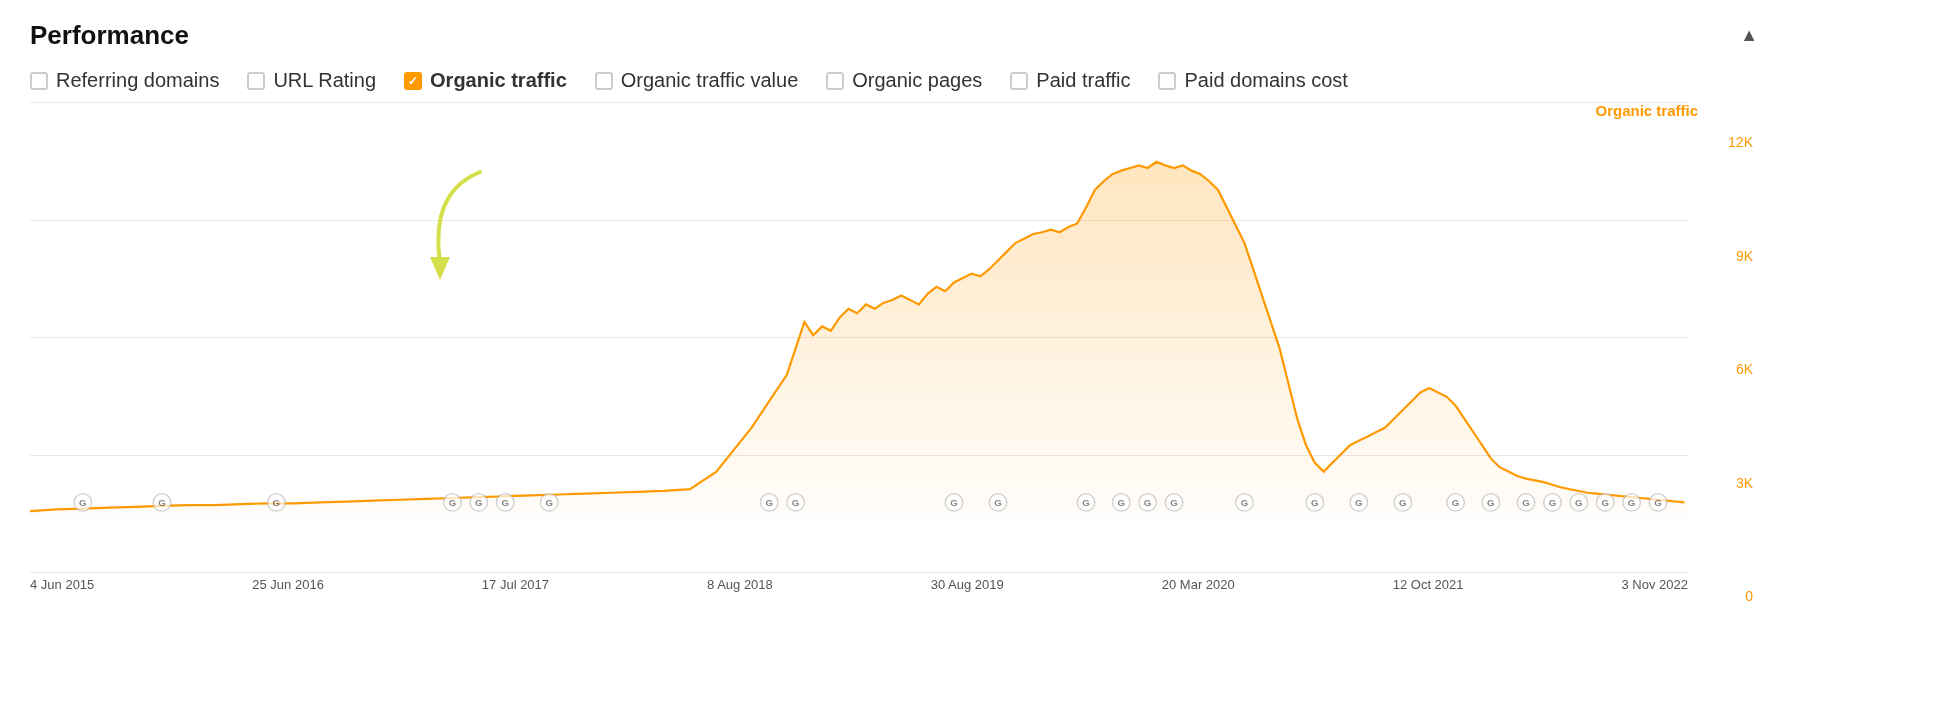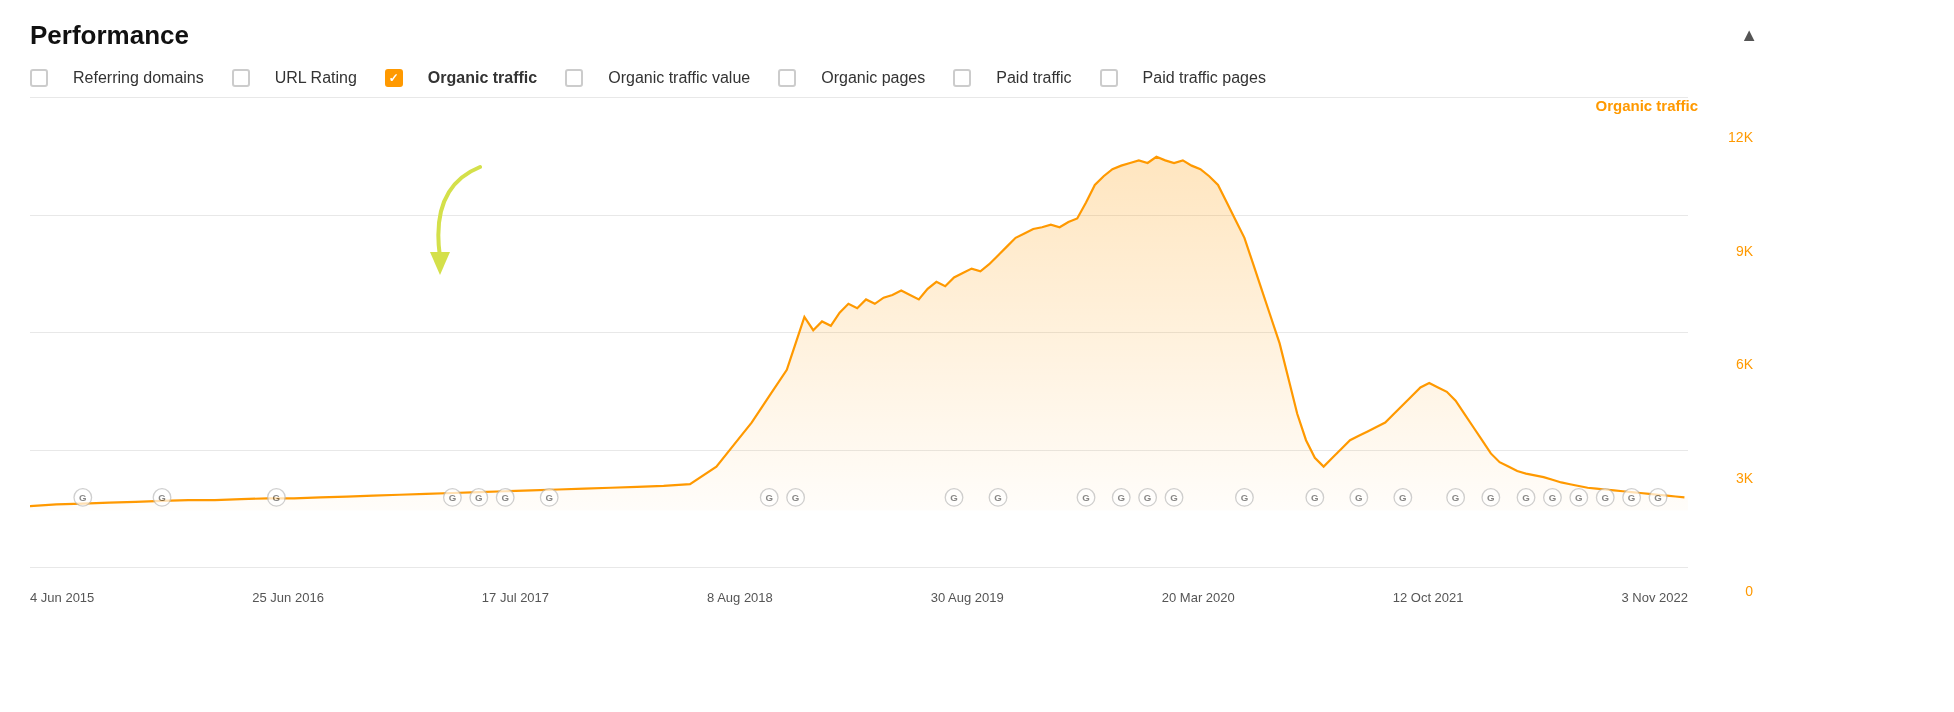--- a/index.html
+++ b/index.html
@@ -2,34 +2,34 @@
 <html><head>
   <meta charset="utf-8">
   <style>
     * { box-sizing: border-box; margin: 0; padding: 0; }
     body { font-family: -apple-system, BlinkMacSystemFont, 'Segoe UI', Arial, sans-serif; background: #fff; color: #222; }
     .container { width: 1788px; min-height: 712px; padding: 20px 30px 8px 30px; position: relative; }
     .header-row { display: flex; align-items: center; justify-content: space-between; margin-bottom: 18px; }
     .title { font-size: 26px; font-weight: 700; color: #111; }
     .collapse-btn { background: none; border: none; cursor: pointer; font-size: 18px; color: #555; }
     .filters { display: flex; align-items: center; gap: 28px; margin-bottom: 10px; flex-wrap: wrap; }
-    .filter-item { display: flex; align-items: center; gap: 25px; font-size: 16px; color: #333; cursor: pointer; user-select: none; text-align: center; }
+    .filter-item { display: flex; align-items: center; gap: 8px; font-size: 20px; color: #333; cursor: pointer; user-select: none; text-align: center; }
     .filter-item.active { font-weight: 700; }
     .checkbox {
       width: 18px; height: 18px; border: 2px solid #ccc; border-radius: 3px; display: flex; align-items: center; justify-content: center; background: #fff; flex-shrink: 0;
     }
     .checkbox.checked { background: #f90; border-color: #f90; }
     .checkbox.checked::after { content: '✓'; color: #fff; font-size: 12px; font-weight: 700; }
     .chart-area { position: relative; width: 100%; height: 530px; margin-top: 10px; }
     .y-axis-labels { position: absolute; right: 0; top: 0; height: 100%; display: flex; flex-direction: column; justify-content: space-between; padding-bottom: 60px; margin-top: 32px; }
     .y-label { font-size: 14px; color: #f90; text-align: right; padding-right: 5px; }
     .chart-label-top { position: absolute; top: 0; right: 60px; font-size: 15px; color: #f90; font-weight: 600; }
     .grid-lines { position: absolute; left: 0; right: 70px; top: 0; bottom: 60px; }
     .grid-line { position: absolute; left: 0; right: 0; border-top: 1px solid #e8e8e8; }
-    .x-axis { position: absolute; bottom: 0; left: 0; right: 70px; height: 55px; display: flex; align-items: center; justify-content: space-between; padding-bottom: 5px; }
+    .x-axis { position: absolute; bottom: 0; left: 0; right: 70px; height: 55px; display: flex; align-items: flex-start; justify-content: space-between; padding-bottom: 5px; }
     .x-label { font-size: 13px; color: #555; text-align: center; }
     .svg-chart { position: absolute; left: 0; right: 70px; top: 0; bottom: 60px; }
     .arrow-annotation { position: absolute; left: 370px; top: 60px; width: 120px; height: 130px; }
   </style>
 </head>
 <body>
 
 <div class="container">
   <div class="header-row">
     <span class="title">Performance</span>
@@ -56,21 +56,21 @@
       <label class="filter-item">
         <span class="checkbox"></span>
         <span>Organic pages</span>
       </label>
       <label class="filter-item">
         <span class="checkbox"></span>
         <span>Paid traffic</span>
       </label>
       <label class="filter-item">
         <span class="checkbox"></span>
-        <span>Paid traffic pages</span>
+        <span>Paid domains cost</span>
       </label>
     </div>
 
   <div class="chart-area">
     <div class="chart-label-top">Organic traffic</div>
 
     <div class="grid-lines">
       <div class="grid-line" style="top:0%"></div>
       <div class="grid-line" style="top:25%"></div>
       <div class="grid-line" style="top:50%"></div>

